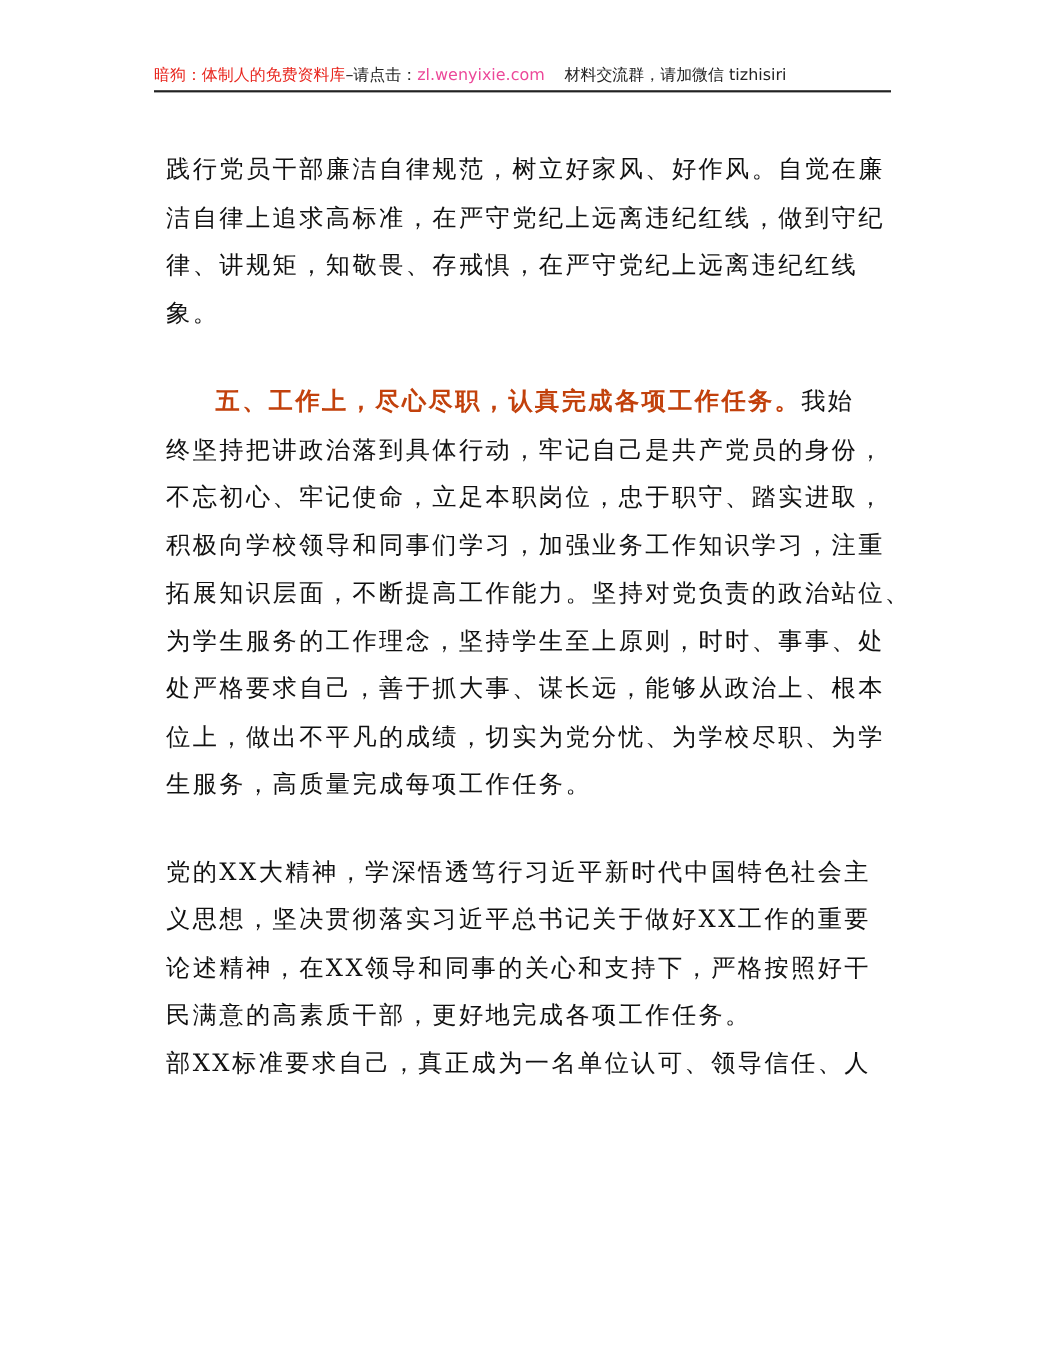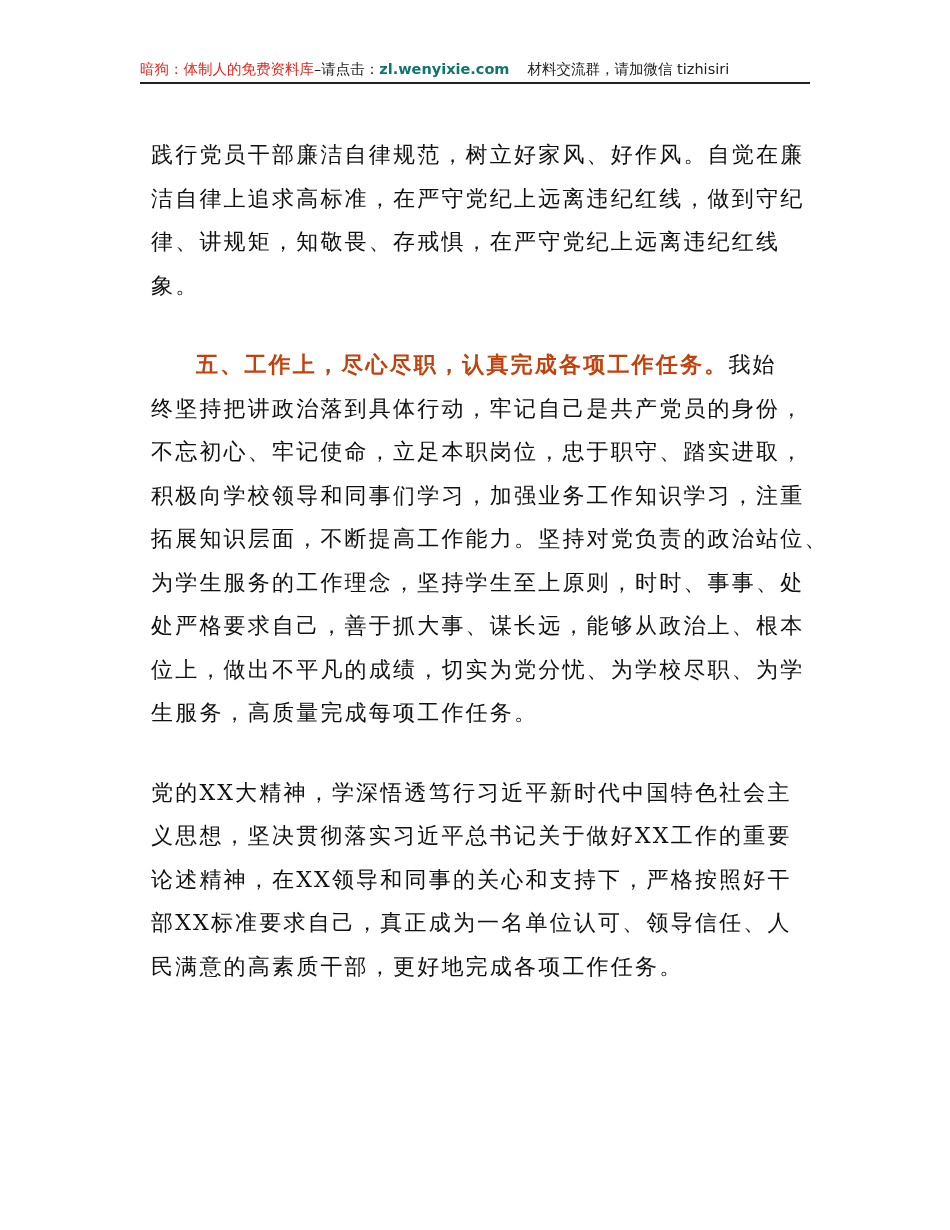--- a/index.html
+++ b/index.html
@@ -3,21 +3,21 @@
 <meta charset="utf-8">
 <style>
   html, body { margin: 0; padding: 0; background: #ffffff; }
   body { width: 950px; height: 1230px; position: relative; overflow: hidden;
          font-family: "DejaVu Serif", "Liberation Serif", serif; color: #111; }
   .header { position: absolute; left: 140px; top: 58px; width: 670px; height: 22px;
             font-family: "DejaVu Sans", "Liberation Sans", sans-serif; font-size: 14.5px;
             white-space: nowrap; line-height: 22px; }
   .header .red { color: #e8261e; text-align: right; }
   .header .dark { color: #222; }
-  .header .blue { color: #0f766e; font-weight: bold; }
+  .header .blue { color: #ec4899; }
   .header .gap { display: inline-block; width: 18px; }
   .rule { position: absolute; left: 140px; top: 82px; width: 670px; height: 1.5px; background: #222; }
   .body-text { position: absolute; left: 140px; top: 122px; width: 690px; font-size: 22px;
                line-height: 43.5px; letter-spacing: 2.2px; }
   .para { margin: 11px; text-align: justify; }
   .line { display: block; white-space: nowrap; }
   .indent { padding-left: 45px; }
   .heading { color: #c2410c; font-weight: bold; font-family: Liberation Serif, serif; }
   .p-gap { height: 14px; }
 </style>
@@ -46,16 +46,16 @@
     <span class="line">为学生服务的工作理念，坚持学生至上原则，时时、事事、处</span>
     <span class="line">处严格要求自己，善于抓大事、谋长远，能够从政治上、根本</span>
     <span class="line">位上，做出不平凡的成绩，切实为党分忧、为学校尽职、为学</span>
     <span class="line">生服务，高质量完成每项工作任务。</span>
   </div>
   <div class="p-gap"></div>
   <div class="para">
     <span class="line">党的XX大精神，学深悟透笃行习近平新时代中国特色社会主</span>
     <span class="line">义思想，坚决贯彻落实习近平总书记关于做好XX工作的重要</span>
     <span class="line">论述精神，在XX领导和同事的关心和支持下，严格按照好干</span>
+    <span class="line">民满意的高素质干部，更好地完成各项工作任务。</span>
     <span class="line">部XX标准要求自己，真正成为一名单位认可、领导信任、人</span>
-    <span class="line">民满意的高素质干部，更好地完成各项工作任务。</span>
   </div>
 </div>
 
 </body></html>

